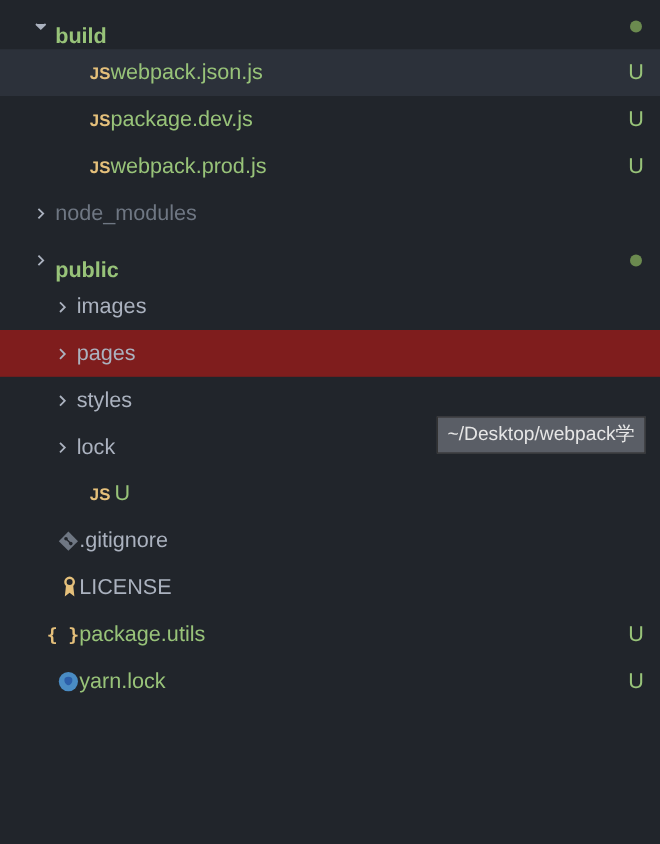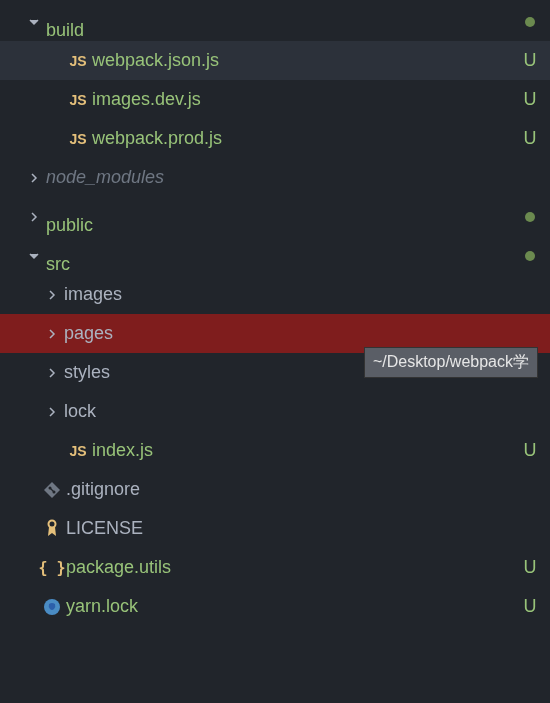--- a/index.html
+++ b/index.html
@@ -28,31 +28,31 @@
       display: inline-flex;
       align-items: center;
       justify-content: center;
       flex-shrink: 0;
     }
     .arrow svg { width: 10px; height: 10px; }
     .icon {
       width: 28px;
       display: inline-flex;
       align-items: center;
-      justify-content: center;
+      justify-content: flex-end;
       flex-shrink: 0;
       margin-left: 6px;
     }
     .label {
       flex: 1;
       white-space: nowrap;
       overflow: hidden;
     }
-    .folder-label { color: #98c379; font-weight: 400; margin-top: 17px; }
-    .dim-label { color: #6f7783; font-style: italic; }
+    .folder-label { color: #98c379; font-weight: 700; margin-top: 17px; }
+    .dim-label { color: #6f7783; }
     .js-label { color: #98c379; }
     .file-label { color: #abb2bf; }
     .status {
       width: 20px;
       text-align: center;
       color: #98c379;
       font-weight: 500;
       font-size: 18px;
     }
     .dot-status {
@@ -118,21 +118,21 @@
         <span class="js-badge">JS</span>
       </span>
       <span class="label js-label">webpack.json.js</span>
       <span class="status">U</span>
     </div>
     <div class="row depth-1">
       <span class="arrow"></span>
       <span class="icon">
         <span class="js-badge">JS</span>
       </span>
-      <span class="label js-label">images.dev.js</span>
+      <span class="label js-label">package.dev.js</span>
       <span class="status">U</span>
     </div>
     <div class="row depth-1">
       <span class="arrow"></span>
       <span class="icon">
         <span class="js-badge">JS</span>
       </span>
       <span class="label js-label">webpack.prod.js</span>
       <span class="status">U</span>
     </div>
@@ -151,32 +151,20 @@
         <svg viewBox="0 0 10 10">
           <path d="M3 1 L7 5 L3 9" fill="none" stroke="#abb2bf" stroke-width="1.5"></path>
         </svg>
       </span>
       <span style="width:6px"></span>
       <span class="label folder-label">public</span>
       <span class="dot-status">
         <span class="dot"></span>
       </span>
     </div>
-    <div class="row depth-0">
-      <span class="arrow">
-        <svg viewBox="0 0 10 10">
-          <path d="M1 3 L5 7 L9 3" fill="#abb2bf" stroke="#abb2bf" stroke-width="1.5"></path>
-        </svg>
-      </span>
-      <span style="width:6px"></span>
-      <span class="label folder-label">src</span>
-      <span class="dot-status">
-        <span class="dot"></span>
-      </span>
-    </div>
     <div class="row depth-1">
       <span class="arrow">
         <svg viewBox="0 0 10 10">
           <path d="M3 1 L7 5 L3 9" fill="none" stroke="#abb2bf" stroke-width="1.5"></path>
         </svg>
       </span>
       <span style="width:6px"></span>
       <span class="label file-label">images</span>
       <span class="status"></span>
     </div>
@@ -208,21 +196,20 @@
       </span>
       <span style="width:6px"></span>
       <span class="label file-label">lock</span>
       <span class="status"></span>
     </div>
     <div class="row depth-1">
       <span class="arrow"></span>
       <span class="icon">
         <span class="js-badge">JS</span>
       </span>
-      <span class="label js-label">index.js</span>
       <span class="status">U</span>
     </div>
     <div class="row root-depth">
       <span class="arrow"></span>
       <span class="icon">
         <svg width="18" height="18" viewBox="0 0 18 18">
           <path d="M9 1 L17 9 L9 17 L1 9 Z" fill="#6f7783"></path>
           <circle cx="7" cy="7" r="1.5" fill="#21252b"></circle>
           <circle cx="11" cy="11" r="1.5" fill="#21252b"></circle>
           <line x1="7" y1="7" x2="11" y2="11" stroke="#21252b" stroke-width="1.2"></line>

